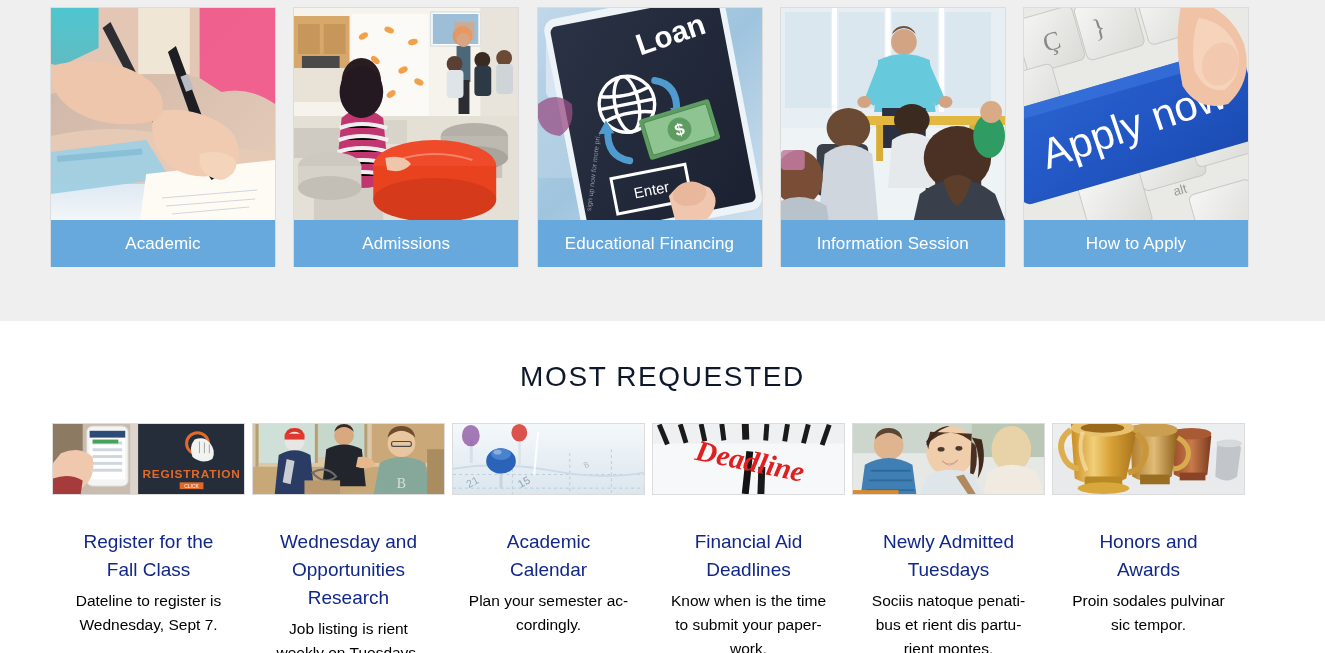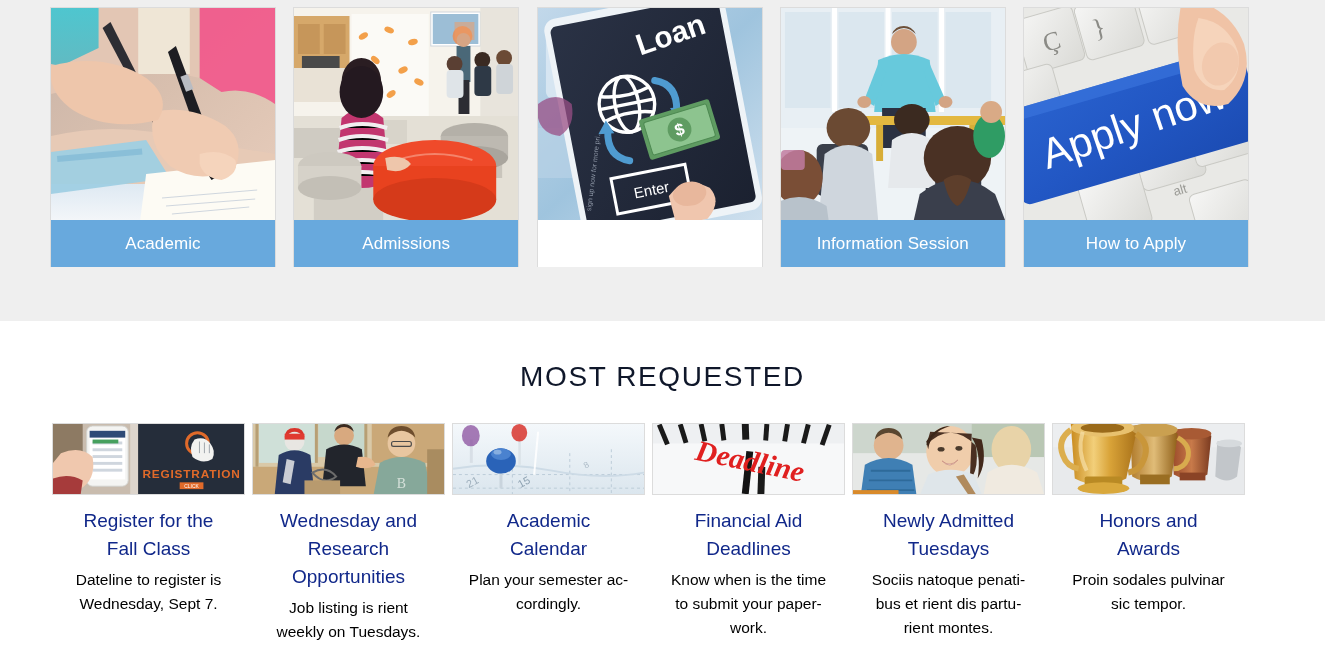--- a/index.html
+++ b/index.html
@@ -89,21 +89,21 @@
   }
   .req-thumb {
     width: 193px;
     height: 72px;
     border: 1px solid #dcdcdc;
     overflow: hidden;
     background: #d7dde2;
   }
   .req-thumb svg { display: block; width: 100%; height: 100%; }
   .req-title {
-    margin-top: 12px;
+    margin-top: 33px;
     font-size: 19px;
     line-height: 28px;
     color: #11288a;
     font-weight: 400;
     cursor: pointer;
   }
   .req-desc {
     margin-top: 5px;
     font-size: 15.5px;
     line-height: 24px;
@@ -282,20 +282,21 @@
             <rect x="62" y="162" width="76" height="36" fill="none" stroke="#ffffff" stroke-width="3"></rect>
             <text x="100" y="186" font-family="'Liberation Sans', sans-serif" font-size="15" fill="#ffffff" text-anchor="middle">Enter</text>
             <text x="36" y="190" font-family="'Liberation Sans', sans-serif" font-size="7" fill="#8d96a5" transform="rotate(-72 36 190)">sign up now for more pri...</text>
 
             <path d="M116 190 Q136 172 158 190 Q168 206 150 220 L118 220 Z" fill="#f0c6ae"></path>
             <ellipse cx="137" cy="192" rx="17" ry="12" fill="#e8b79c"></ellipse>
           </g>
           <path d="M0 96 Q18 82 34 96 Q38 118 22 128 Q4 126 0 110 Z" fill="#9a4f86" opacity="0.75"></path>
         </svg>
       </div>
+      <div class="cat-label">Educational Financing</div>
     </div>
 
     <div class="cat-card">
       <div class="cat-photo">
         <svg viewBox="0 0 226 212" preserveAspectRatio="none">
           <rect width="226" height="212" fill="#eef3f6"></rect>
           <rect x="0" y="0" width="226" height="120" fill="#e8eff4"></rect>
           <g fill="#dbe7ef">
             <rect x="4" y="4" width="46" height="96"></rect>
               <rect x="58" y="4" width="46" height="96"></rect>
@@ -469,22 +470,22 @@
           <path d="M128 40 Q150 28 174 40 L180 72 L122 72 Z" fill="#86a89a"></path>
           <text x="150" y="66" font-family="'Liberation Serif', serif" font-size="14" fill="#e8eee9" text-anchor="middle" opacity="0.8">B</text>
 
           <path d="M60 50 q14 -8 24 4 q-12 10 -24 -4z" fill="none" stroke="#6c6c6c" stroke-width="2"></path>
           <rect x="52" y="58" width="36" height="14" fill="#b89a6e"></rect>
           <rect x="176" y="26" width="17" height="46" fill="#a98c60"></rect>
         </svg>
       </div>
       <div class="req-title">
         <span class="ln">Wednesday and</span>
+        <span class="ln">Opportunities</span>
         <span class="ln">Research</span>
-        <span class="ln">Opportunities</span>
       </div>
       <div class="req-desc">
         <span class="ln">Job listing is rient</span>
         <span class="ln">weekly on Tuesdays.</span>
       </div>
     </div>
 
     <div class="req-card">
       <div class="req-thumb">
         <svg viewBox="0 0 193 72" preserveAspectRatio="none">

